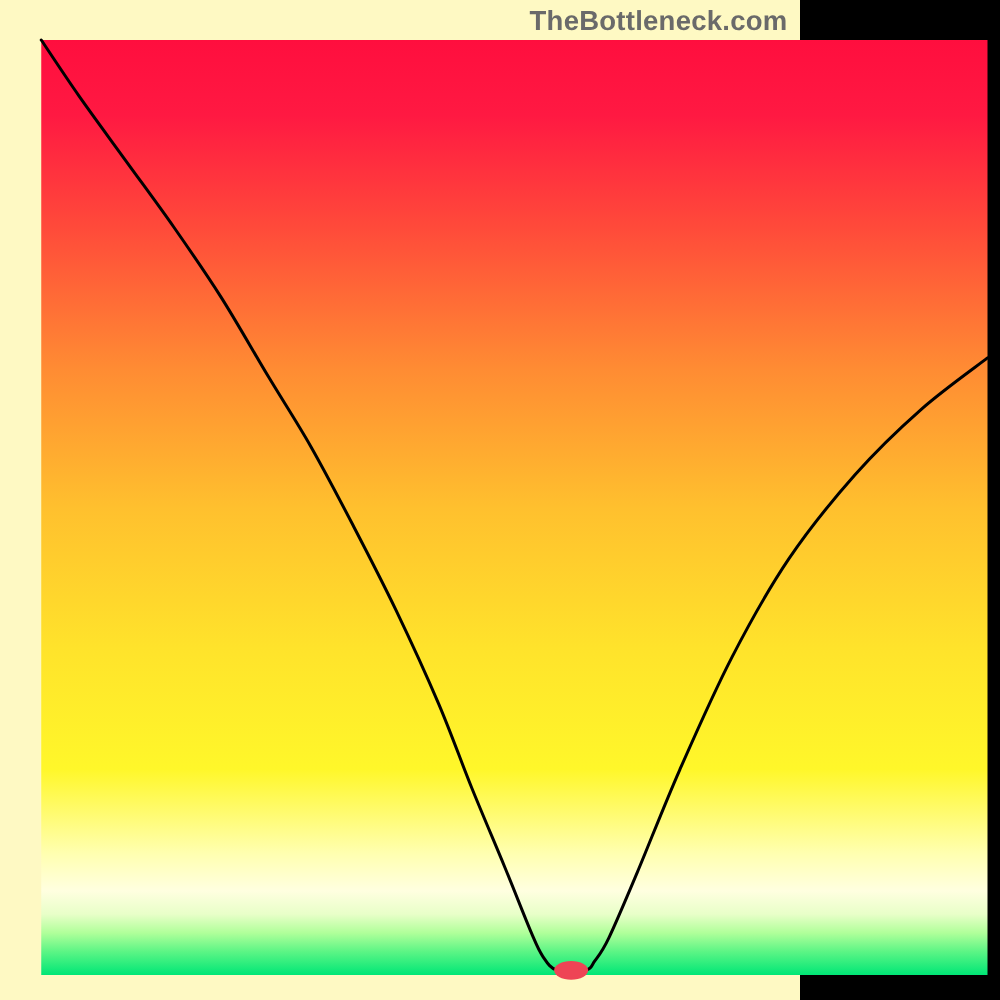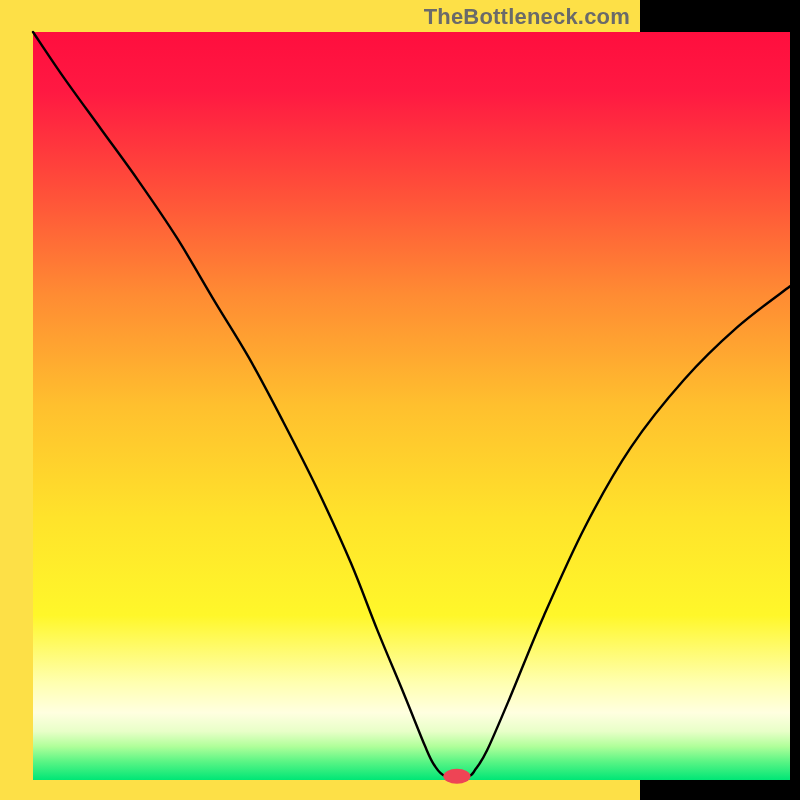--- a/index.html
+++ b/index.html
@@ -8,21 +8,21 @@
     width: 800px;
     height: 800px;
     background: #000;
     overflow: hidden;
     font-family: Arial, Helvetica, sans-serif;
   }
   .frame {
     position: relative;
     width: 640px;
     height: 800px;
-    background: #fde047;
+    background: #fef9c3;
   }
   .watermark {
     position: absolute;
     top: 4px;
     right: 10px;
     color: #6a6a6a;
     font-size: 22px;
     font-weight: 600;
     letter-spacing: 0.2px;
     z-index: 50;

